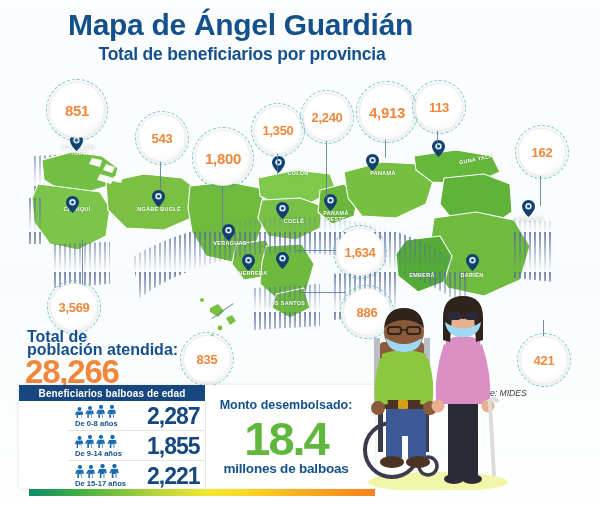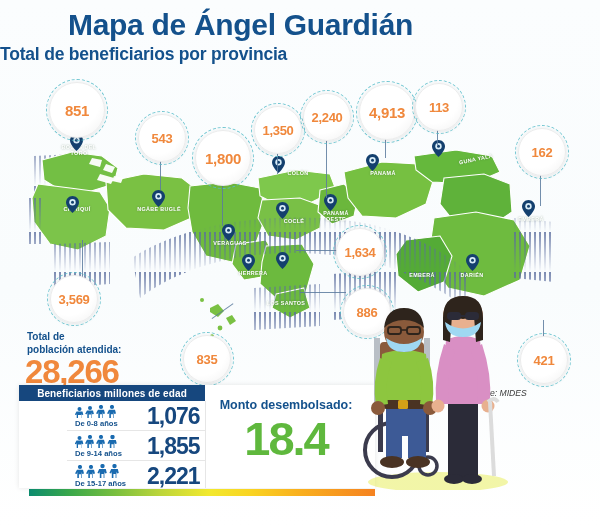--- a/index.html
+++ b/index.html
@@ -11,21 +11,21 @@
   }
   #stage{position:absolute;left:0;top:0;width:600px;height:526px;
     background:linear-gradient(180deg,#fbfdfe 0%,#f9fcfd 55%,#ffffff 100%);}
 
   
   .title{
     position:absolute;left:0;top:8px;width:481px;text-align:center;
     font-size:30px;font-weight:bold;color:#14518c;letter-spacing:-.3px;
   }
   .subtitle{
-    position:absolute;left:0;top:44px;width:484px;
+    position:absolute;left:0;top:44px;width:484px;text-align:center;
     font-size:17.5px;font-weight:bold;color:#14518c;letter-spacing:-.2px;
   }
 
   
   #mapwrap{position:absolute;left:14px;top:112px;width:572px;height:270px;}
   #mapsvg{display:block;}
 
   
   .plabel{
     position:absolute;color:#ffffff;font-size:5.4px;font-weight:bold;
@@ -44,21 +44,21 @@
     display:flex;align-items:center;justify-content:center;
     color:#f0883c;font-size:15px;font-weight:bold;letter-spacing:-.3px;}
   .bubble.sm{width:46px;height:46px;font-size:13px;}
   .bubble::before{content:"";position:absolute;left:-4px;top:-4px;right:-4px;bottom:-4px;
     border:1.4px dashed #57bcc9;border-radius:50%;opacity:.85;}
   .stem{position:absolute;width:1.4px;background:#5b7a9e;opacity:.85;}
   .stem.diag{height:1.4px;width:auto;transform-origin:left center;}
 
   
   .tot-lbl{position:absolute;left:27px;top:330px;width:170px;
-    font-size:10px;font-weight:bold;color:#14518c;line-height:13px;}
+    font-size:16px;font-weight:bold;color:#14518c;line-height:13px;}
   .tot-val{position:absolute;left:25px;top:353px;
     font-size:33px;font-weight:bold;color:#f0883c;letter-spacing:-1.2px;}
 
   
   #card{position:absolute;left:19px;top:385px;width:356px;height:103px;
     background:#ffffff;box-shadow:0 0 5px rgba(0,0,0,.10);}
   #gradbar{position:absolute;left:29px;top:489px;width:346px;height:7px;
     background:linear-gradient(90deg,#0b8b6e 0%,#3aa84a 12%,#79bf3e 25%,
       #bcd53a 38%,#f2e92e 52%,#f9d422 64%,#f9b01e 78%,#f58220 100%);}
 
@@ -293,34 +293,34 @@
   <div class="stem diag" style="left:296px;top:250px;width:50px;"></div>
   <div class="bubble sm" style="left:336px;top:228px;">1,634</div>
 
   <div class="stem diag" style="left:300px;top:292px;width:46px;"></div>
   <div class="bubble sm" style="left:343px;top:288px;">886</div>
 
   <div class="stem diag" style="left:212px;top:318px;width:26px;transform:rotate(-35deg);"></div>
   <div class="bubble sm" style="left:183px;top:335px;">835</div>
 
   <div class="stem" style="left:82px;top:240px;height:50px;"></div>
-  <div class="bubble sm" style="left:50px;top:275px;">3,569</div>
+  <div class="bubble sm" style="left:50px;top:283px;">3,569</div>
 
   <div class="stem" style="left:543px;top:320px;height:20px;"></div>
   <div class="bubble sm" style="left:520px;top:336px;">421</div>
 
   <div class="tot-lbl">
     <span>Total de</span><br><span>población atendida:</span>
   </div>
   <div class="tot-val">28,266</div>
 
   <div id="card"></div>
 
   <div id="tbl">
-    <div class="thead">Beneficiarios millones de edad</div>
+    <div class="thead">Beneficiarios balboas de edad</div>
 
     <div class="trow">
       <div class="ficons">
         <svg width="9" height="11" viewBox="0 0 9 11">
             <circle cx="4.5" cy="2" r="2" fill="#1a6bb0"></circle>
             <path d="M1.5 4.5h6l.8 3.2-1.6.4-.4-1.6V11H6V8H3v3H1.7V6.5l-.4 1.6-1.6-.4z" fill="#1a6bb0"></path>
           </svg>
         <svg width="10" height="12" viewBox="0 0 10 12">
             <circle cx="5" cy="2" r="2" fill="#1a6bb0"></circle>
             <path d="M2 4.5h6l.9 3.4-1.7.4-.5-1.7V12H6.2V8.6H3.8V12H2.3V6.6l-.5 1.7-1.7-.4z" fill="#1a6bb0"></path>
@@ -328,21 +328,21 @@
         <svg width="10" height="13" viewBox="0 0 10 13">
             <circle cx="5" cy="2" r="2.1" fill="#1a6bb0"></circle>
             <path d="M2 4.8h6l1 3.6-1.7.5-.6-1.8V13H6.1V9.2H3.9V13H2.3V7.1l-.6 1.8-1.7-.5z" fill="#1a6bb0"></path>
           </svg>
         <svg width="10" height="13" viewBox="0 0 10 13">
             <circle cx="5" cy="2" r="2.1" fill="#1a6bb0"></circle>
             <path d="M2 4.8h6l1 3.6-1.7.5-.6-1.8V13H6.1V9.2H3.9V13H2.3V7.1l-.6 1.8-1.7-.5z" fill="#1a6bb0"></path>
           </svg>
       </div>
       <div class="agelbl">De 0-8 años</div>
-      <div class="tval">1,076</div>
+      <div class="tval">2,287</div>
     </div>
 
     <div class="trow">
       <div class="ficons">
         <svg width="9" height="12" viewBox="0 0 9 12">
             <circle cx="4.5" cy="2" r="2" fill="#1a6bb0"></circle>
             <path d="M1.5 4.6h6l.8 3.3-1.6.4-.4-1.6V12H6V8.5H3V12H1.7V6.7l-.4 1.6-1.6-.4z" fill="#1a6bb0"></path>
           </svg>
         <svg width="10" height="13" viewBox="0 0 10 13">
             <circle cx="5" cy="2" r="2.1" fill="#1a6bb0"></circle>
@@ -381,20 +381,21 @@
           </svg>
       </div>
       <div class="agelbl">De 15-17 años</div>
       <div class="tval">2,221</div>
     </div>
   </div>
   <div class="tsep"></div>
 
   <div class="monto-lbl">Monto desembolsado:</div>
   <div class="monto-val">18.4</div>
+  <div class="monto-sub">millones de balboas</div>
 
   <div class="fuente">Fuente: MIDES</div>
 
   <svg id="people" viewBox="0 0 146 216">
     <ellipse cx="76" cy="208" rx="70" ry="10" fill="#e4ea3f" opacity=".45"></ellipse>
 
     <circle cx="30" cy="176" r="27" fill="none" stroke="#3b3b4d" stroke-width="4"></circle>
     <circle cx="30" cy="176" r="6" fill="#3b3b4d"></circle>
 
     <rect x="18" y="68" width="44" height="58" rx="4" fill="#8a5b3c"></rect>

